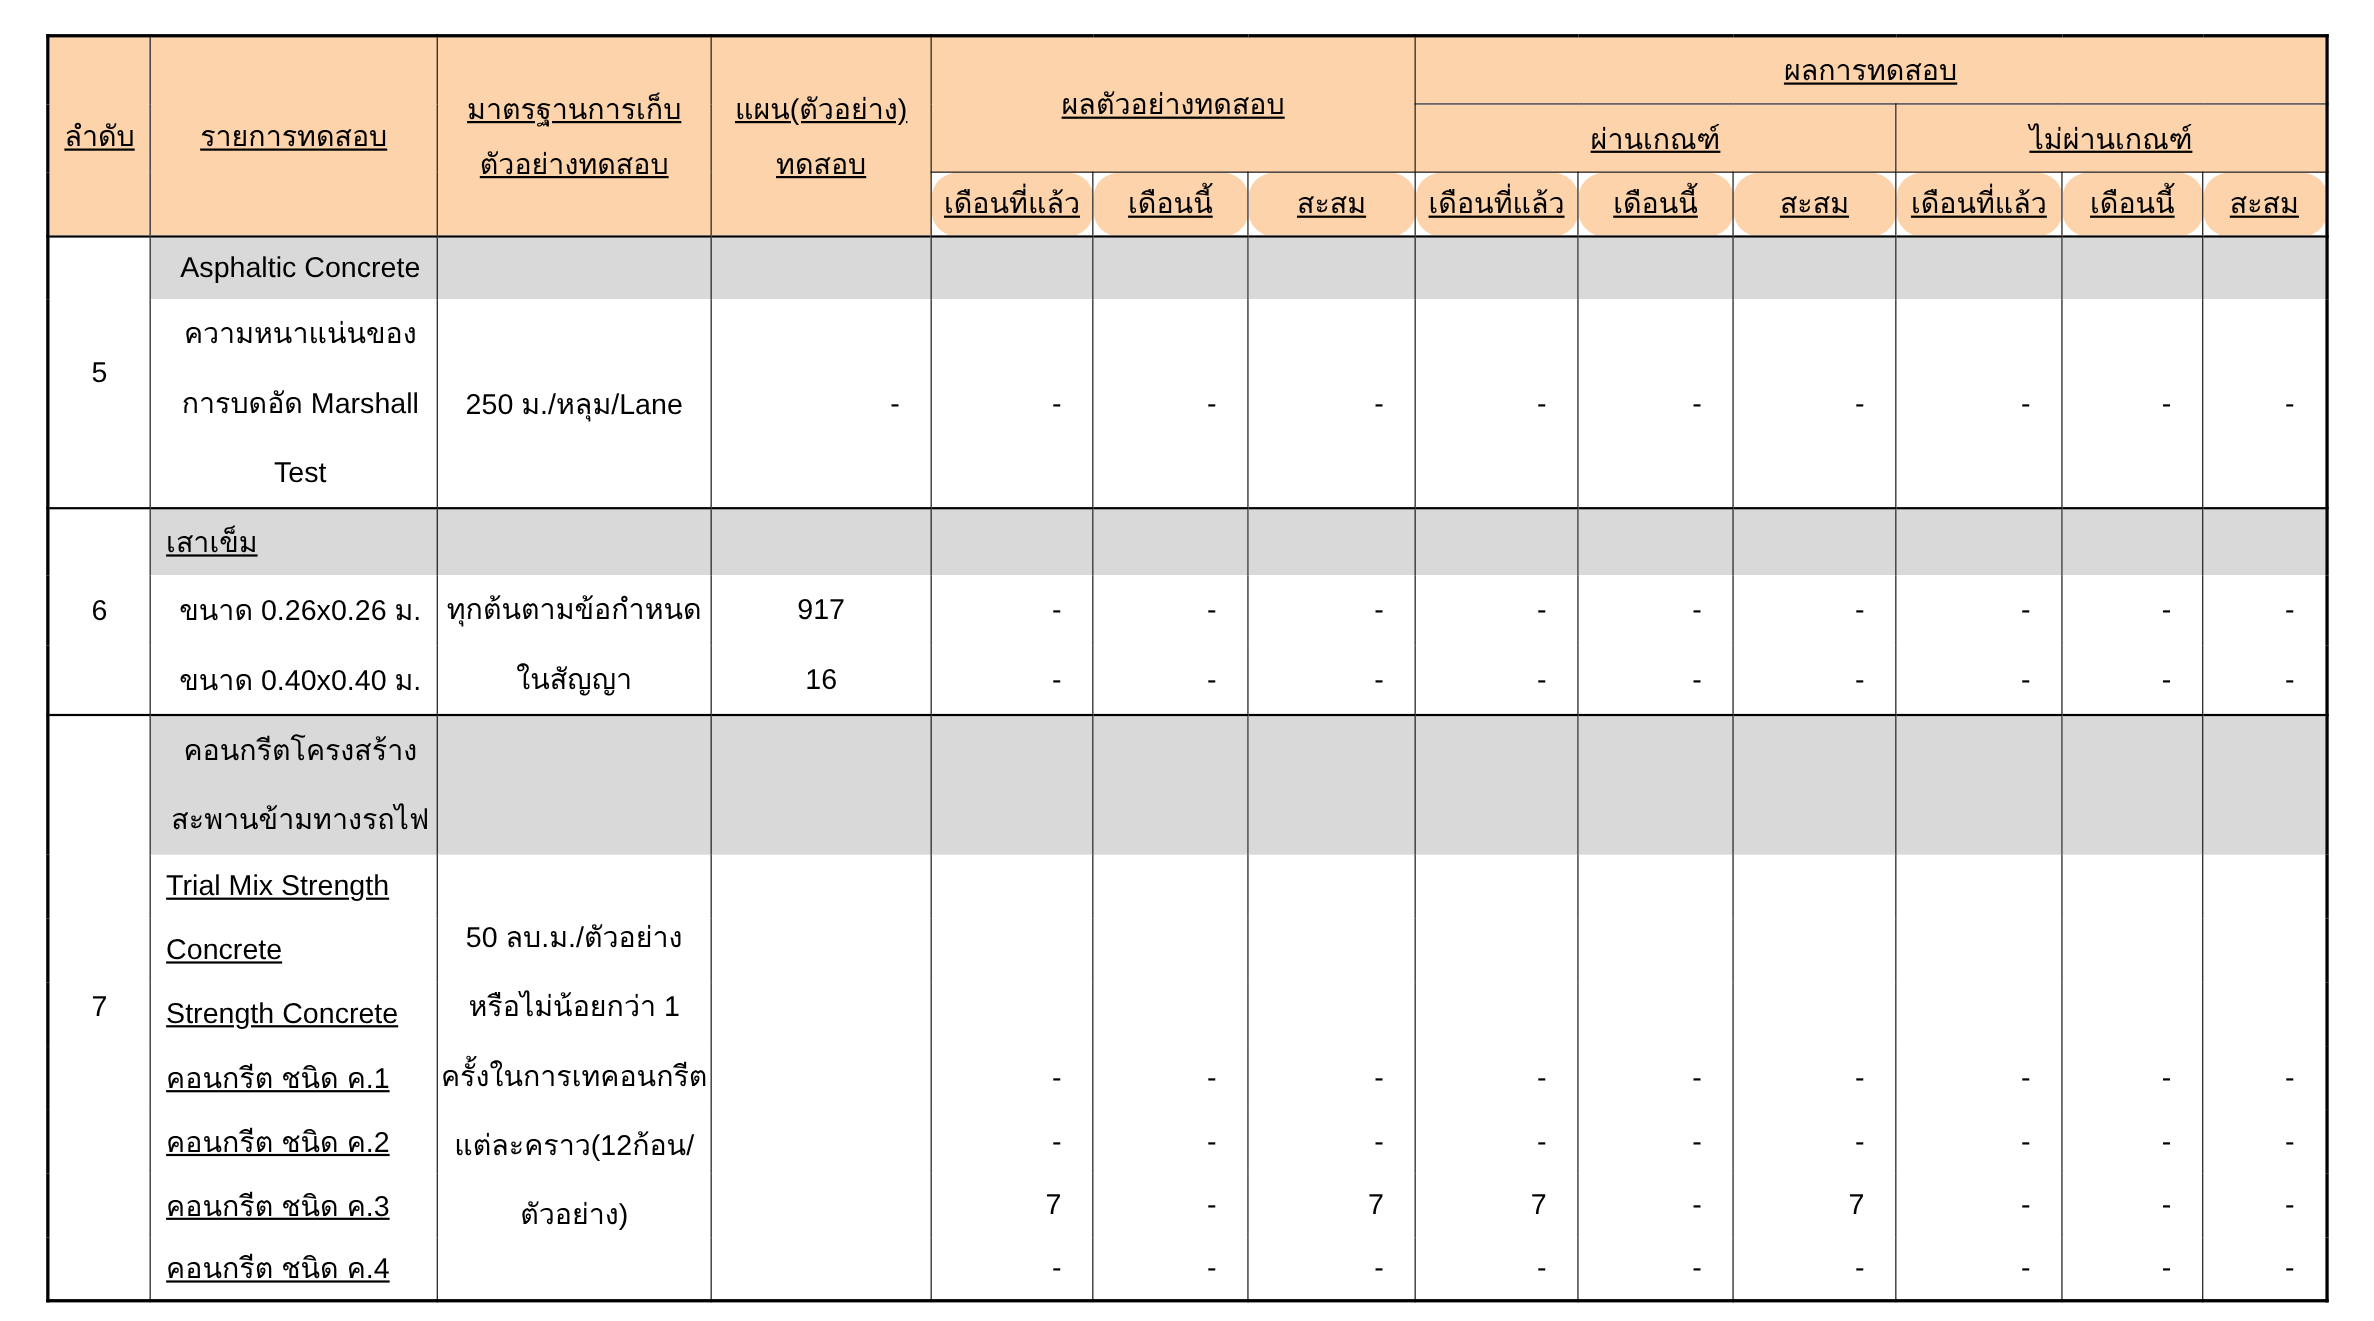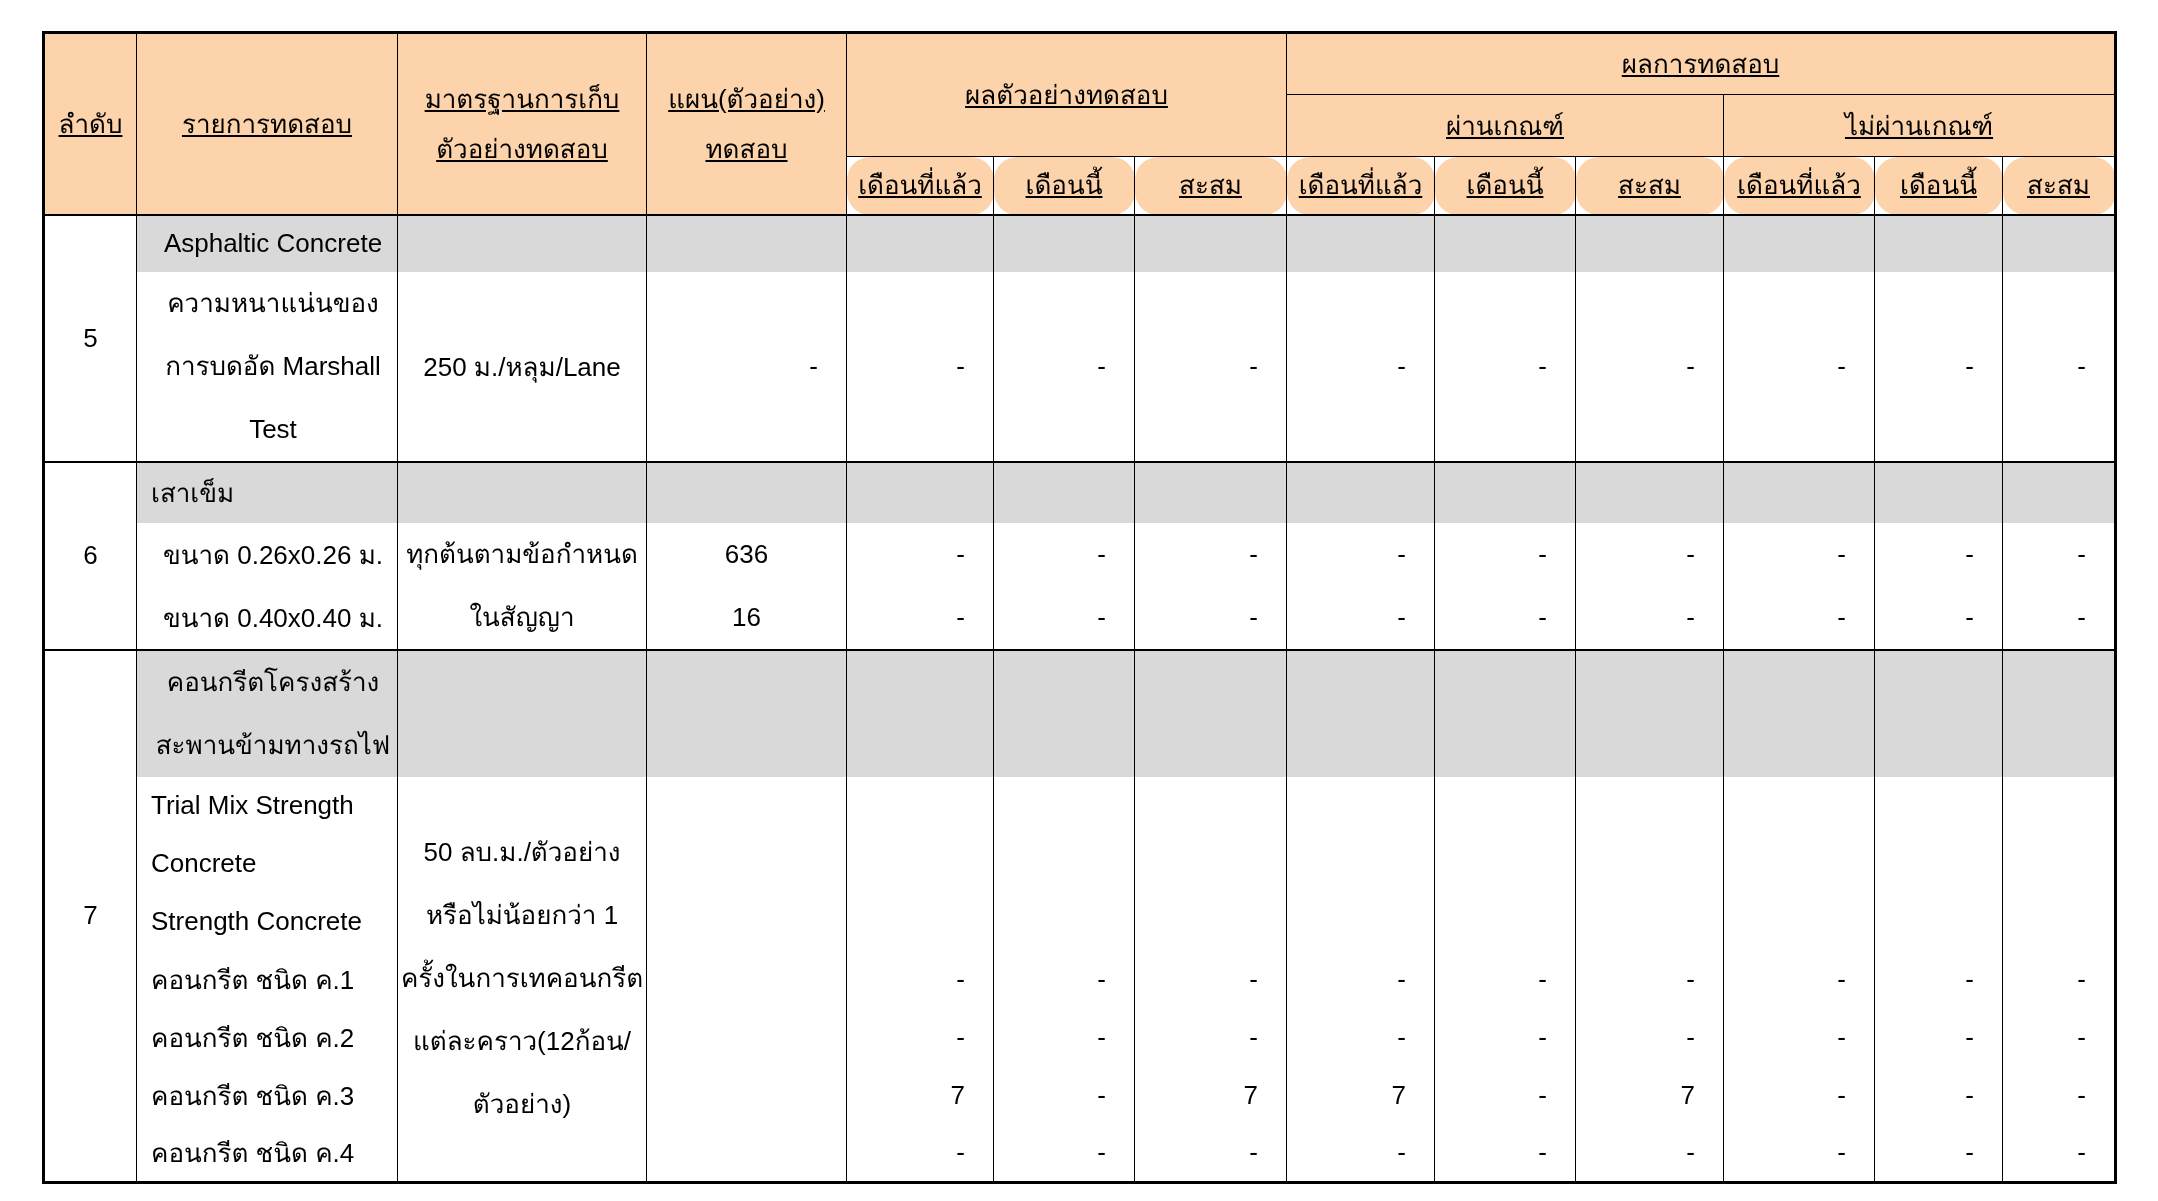--- a/index.html
+++ b/index.html
@@ -37,21 +37,21 @@
     line-height:50px;
     text-decoration:underline;
   }
   .report thead tr.last th{border-bottom:2px solid var(--line);border-radius:23px;}
   
   .report td{background:#fff;}
   td.g{background:var(--band_bg);}
   .st{border-top:2px solid var(--line) !important;}
   .pre{white-space:pre-line;}
   .ml{line-height:63px;}
-  td.il{text-align:left;padding-left:14px;}
+  td.il{text-align:left;padding-left:14px;text-decoration:underline;}
   td.ic{text-align:center;padding-left:12px;}
   td.c{text-align:center;}
   td.v{text-align:right;padding-right:28px;}
   td.no{text-align:center;}
 </style>
 </head>
 <body>
 
 <table class="report">
   <colgroup>
@@ -142,21 +142,21 @@
         <td class="g st"></td>
         <td class="g st"></td>
       <td class="g st"></td>
         <td class="g st"></td>
         <td class="g st"></td>
     </tr>
     <tr style="height:59px">
       <td class="ic">ขนาด 0.26x0.26 ม.</td>
       <td rowspan="2" class="c pre ml">ทุกต้นตามข้อกำหนด
 ในสัญญา</td>
-      <td class="c">636</td>
+      <td class="c">917</td>
       <td class="v">-</td>
       <td class="v">-</td>
       <td class="v">-</td>
       <td class="v">-</td>
       <td class="v">-</td>
       <td class="v">-</td>
       <td class="v">-</td>
       <td class="v">-</td>
       <td class="v">-</td>
     </tr>

